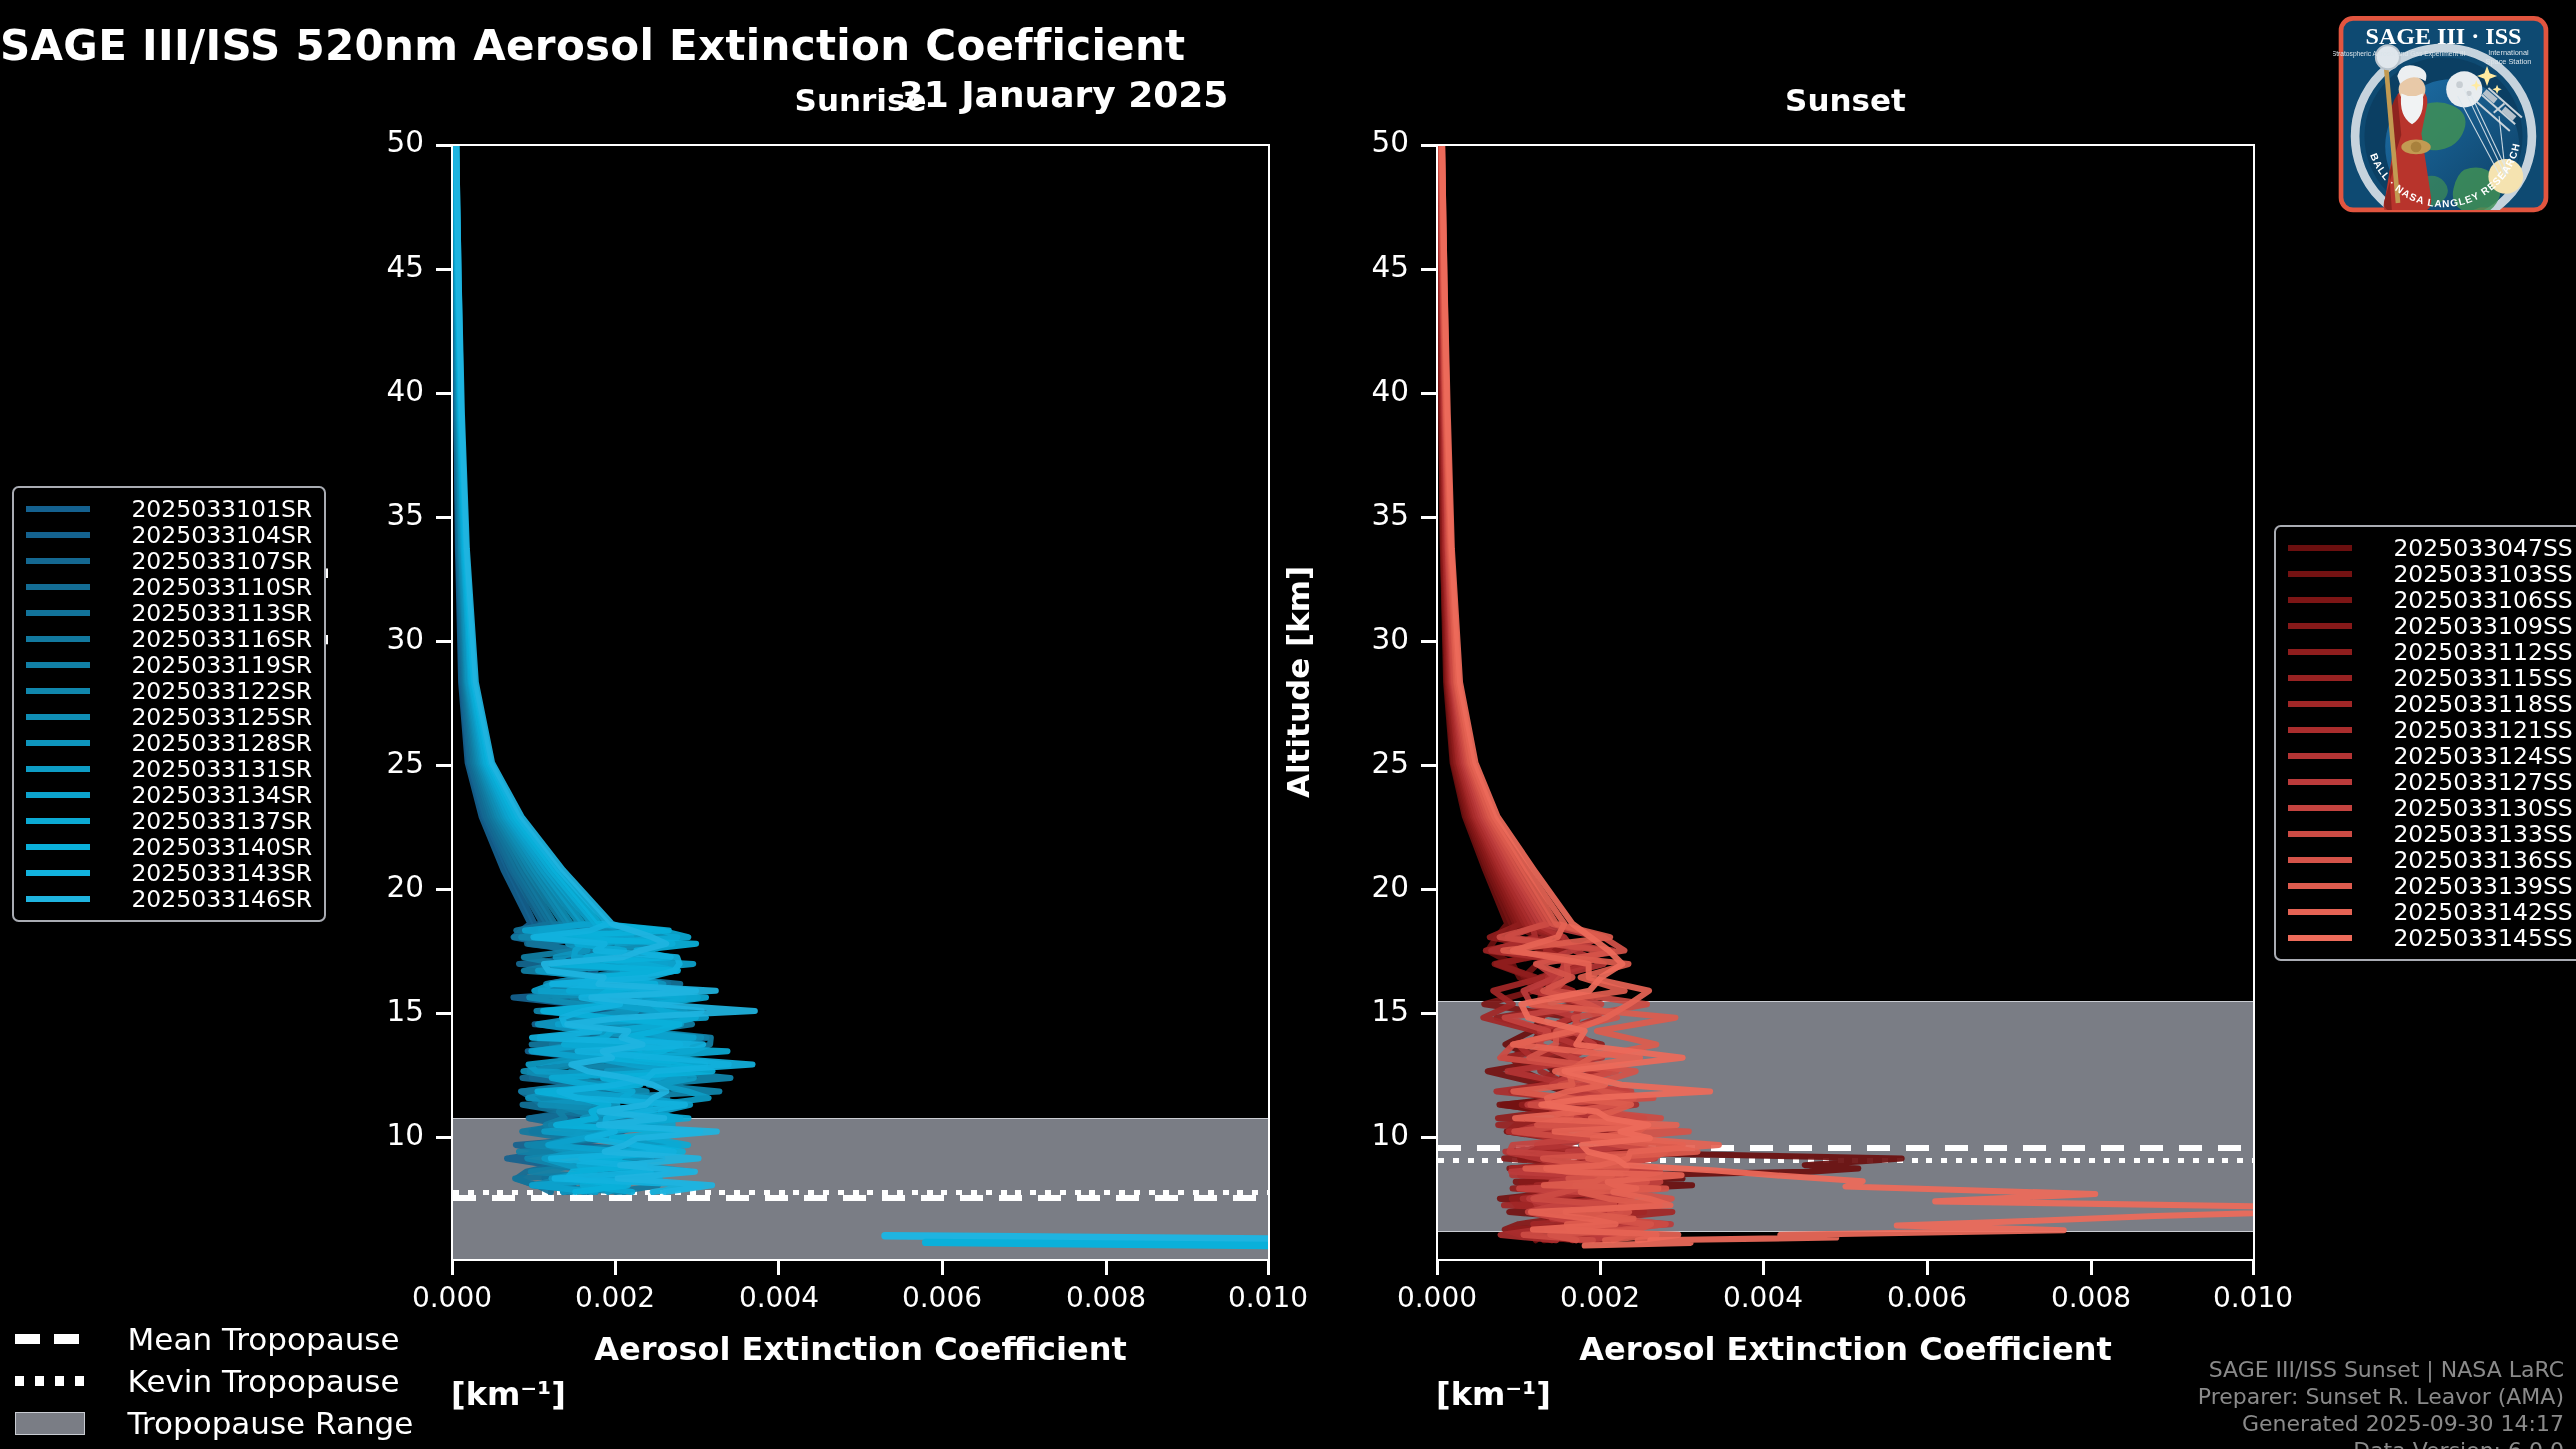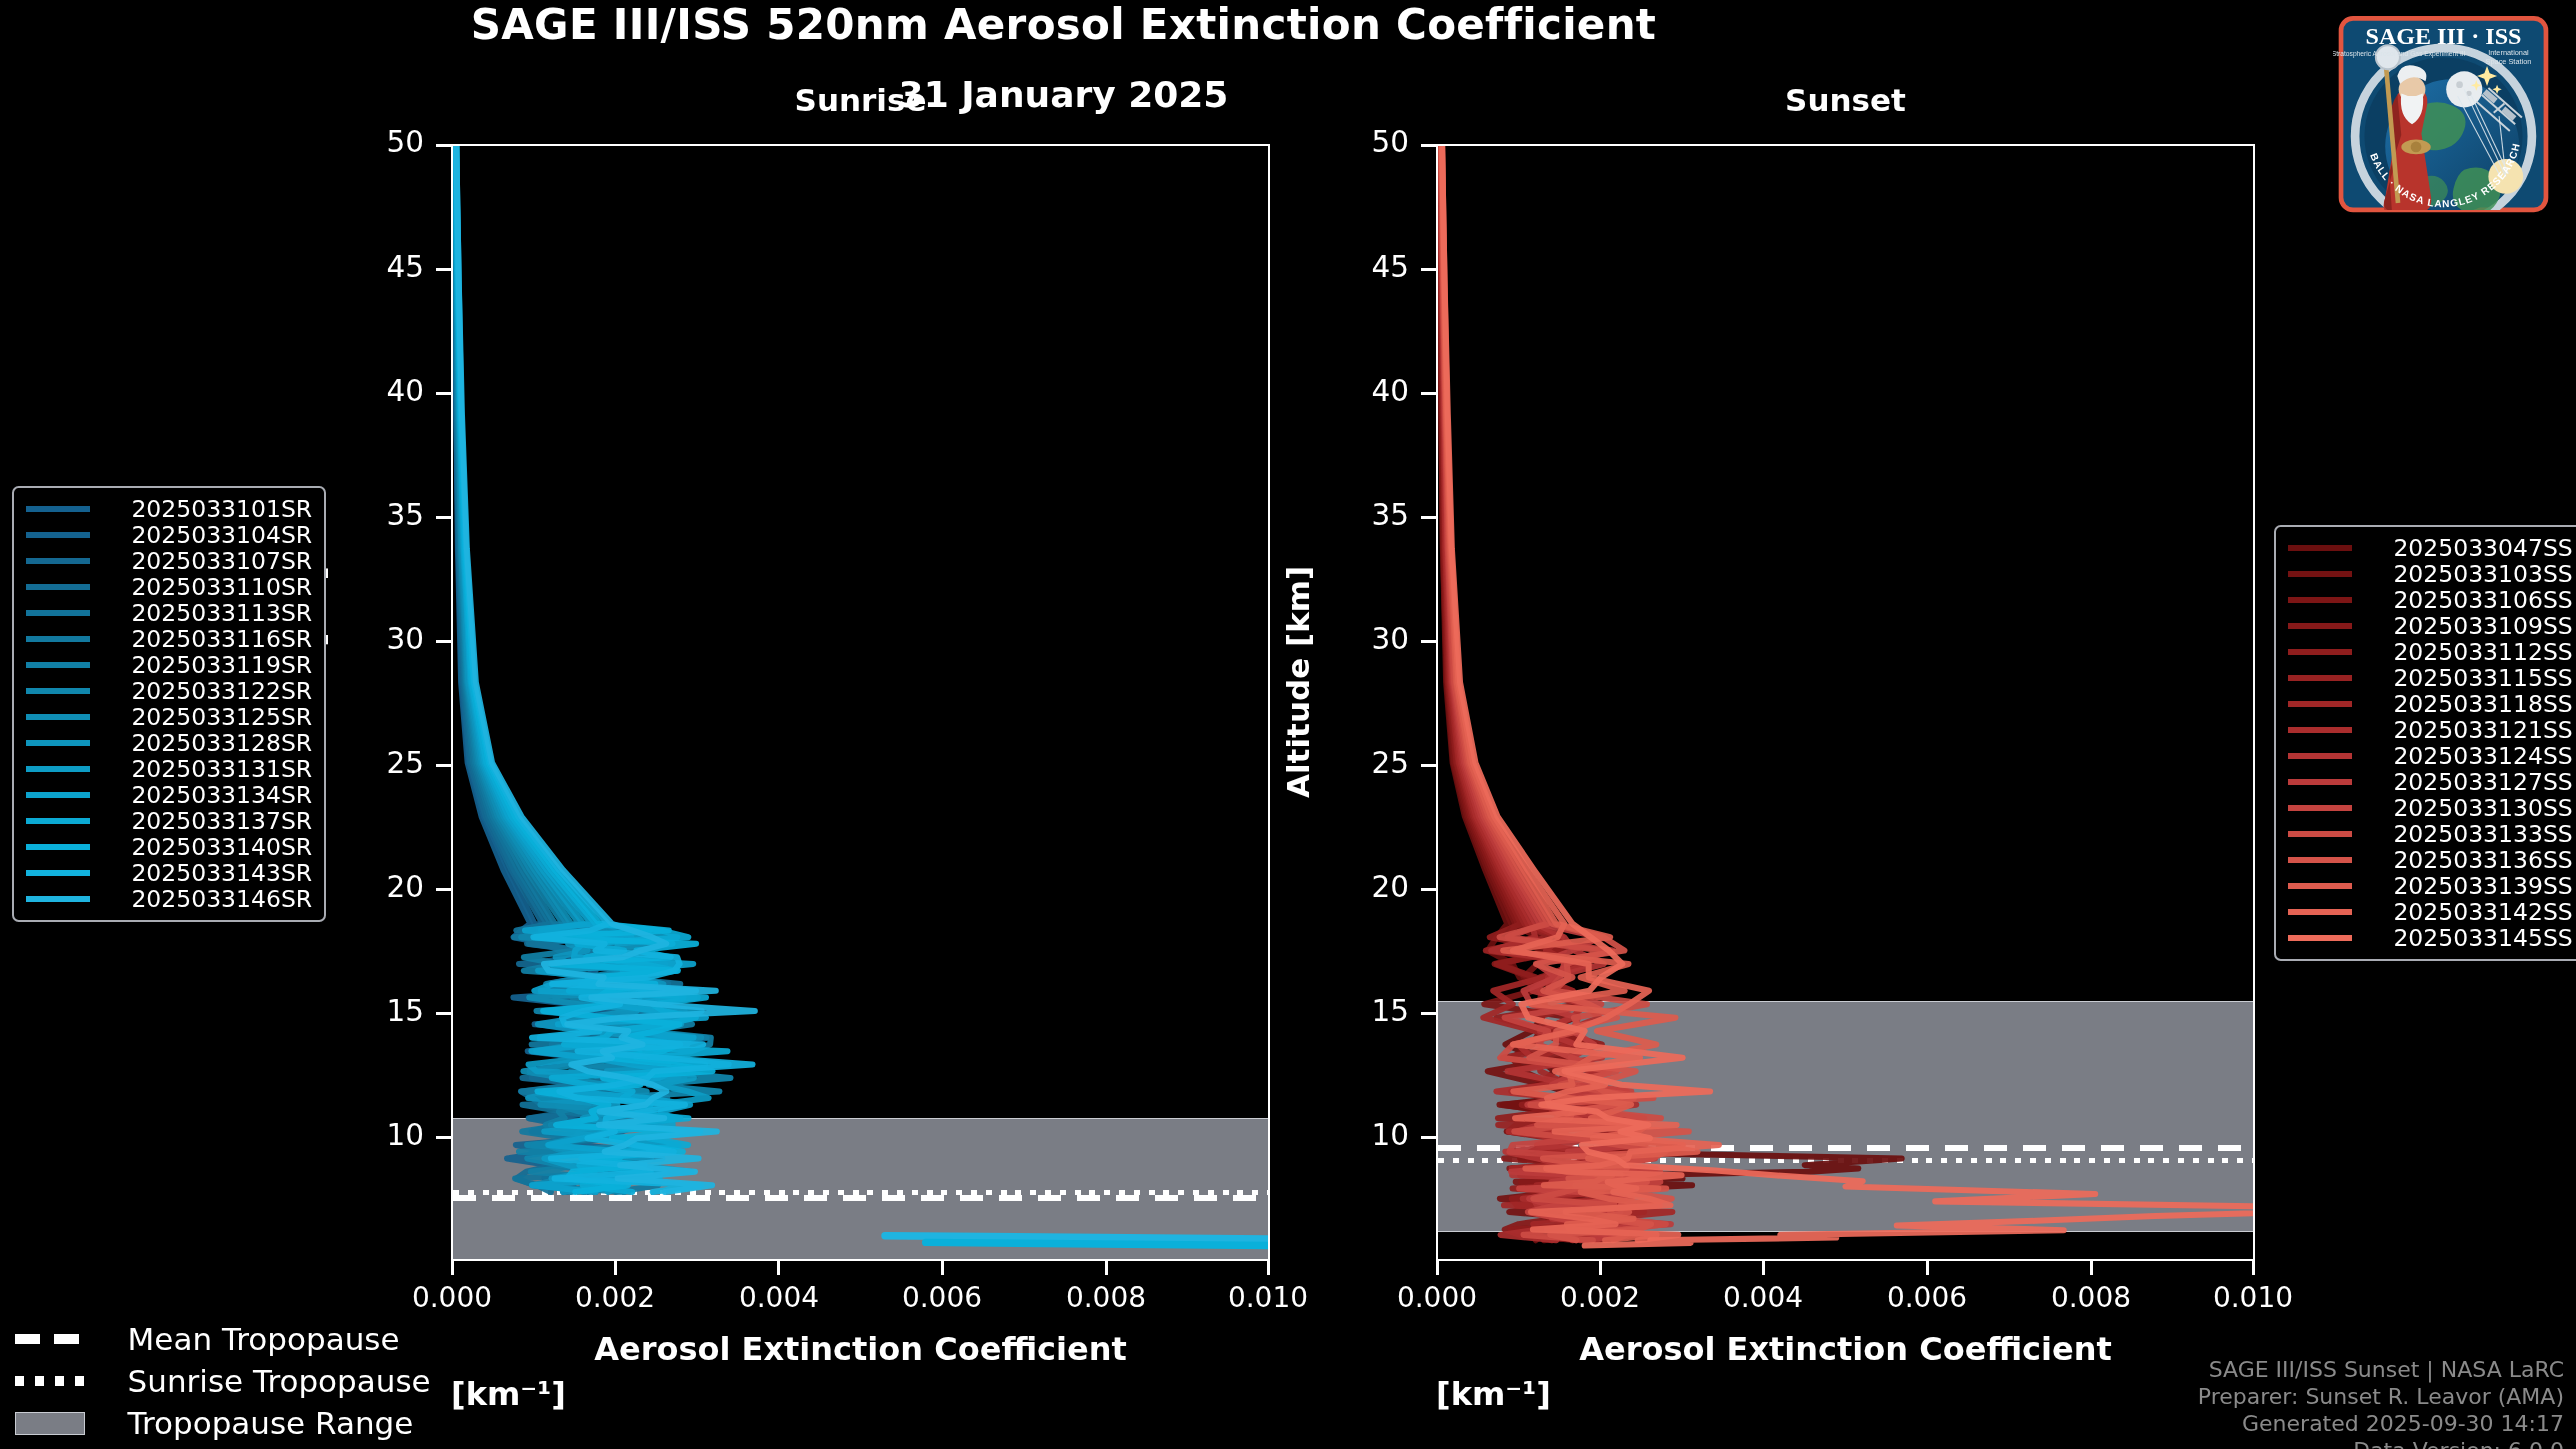--- a/index.html
+++ b/index.html
@@ -1,20 +1,20 @@
 <!DOCTYPE html>
 <html style="font-size:10.7px"><head>
 <meta charset="utf-8">
 <style>
   html,body{margin:0;padding:0;background:#000;}
   body{width:2576px;height:1449px;position:relative;overflow:hidden;
        font-family:"DejaVu Sans","Liberation Sans",sans-serif;color:#fff;}
 
   
-  #main-title{position:absolute;left:0;top:0;width:2127px;text-align:center;
+  #main-title{position:absolute;left:0;top:21px;width:2127px;text-align:left;
     font-size:42px;font-weight:bold;letter-spacing:0.3px;color:#fff;}
   #date-subtitle{position:absolute;left:0;top:74px;width:2127px;text-align:center;
     font-size:36px;font-weight:bold;color:#fff;}
   #left-panel-title{position:absolute;left:451px;top:82px;width:819px;text-align:center;
     font-size:31px;font-weight:bold;color:#fff;}
   #right-panel-title{position:absolute;left:1436px;top:82px;width:819px;text-align:center;
     font-size:31px;font-weight:bold;color:#fff;}
 
   
   .panel{position:absolute;top:144px;width:819px;height:1117px;
@@ -347,21 +347,21 @@
     </div>
   </div>
 
 <div id="legend-tropo">
   <div class="legend-row">
     <span class="sw-mean"></span>
     <span class="legend-text">Mean Tropopause</span>
   </div>
   <div class="legend-row">
     <span class="sw-median"></span>
-    <span class="legend-text">Sunrise Tropopause</span>
+    <span class="legend-text">Kevin Tropopause</span>
   </div>
   <div class="legend-row">
     <span class="sw-range"></span>
     <span class="legend-text">Tropopause Range</span>
   </div>
 </div>
 
 <div id="credits">
   <div>SAGE III/ISS Sunset | NASA LaRC</div>
   <div>Preparer: Sunset R. Leavor (AMA)</div>

